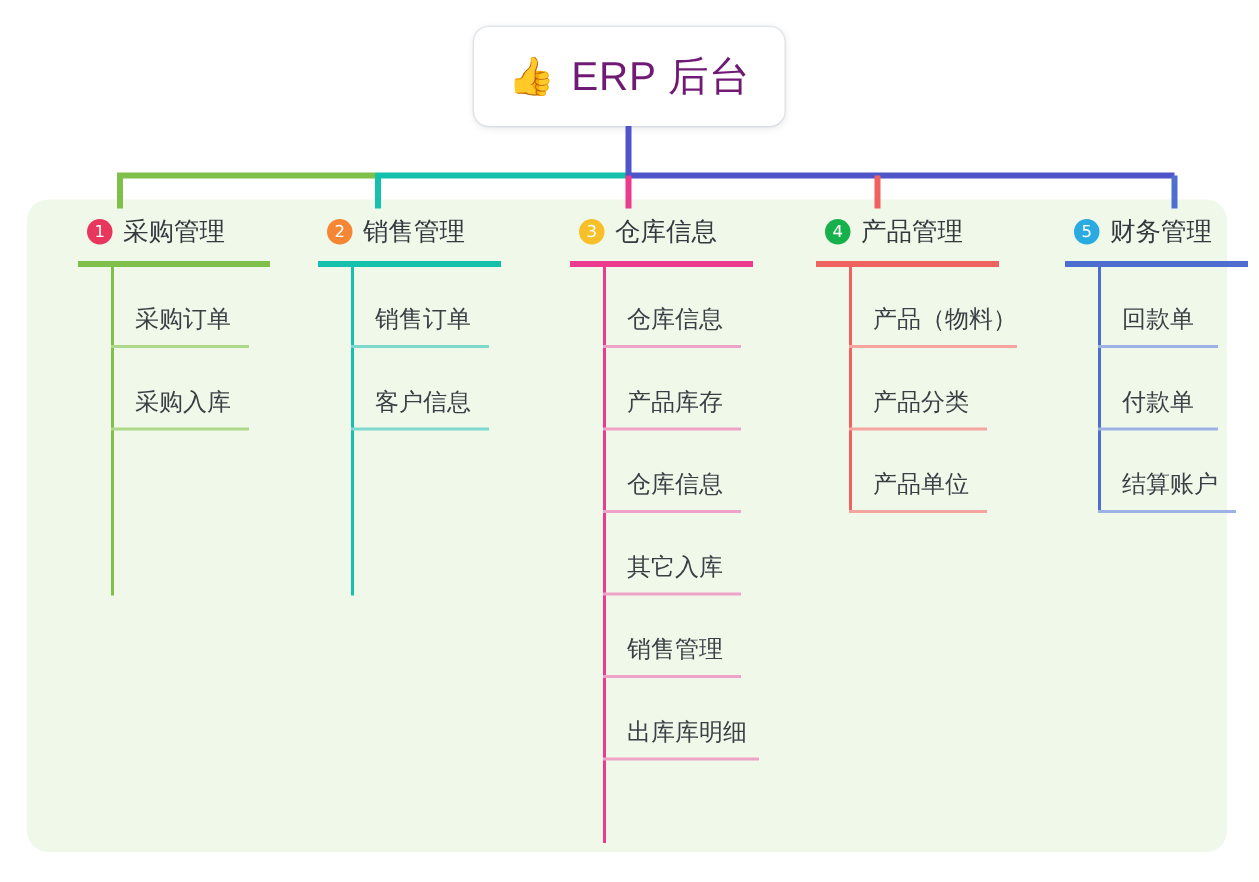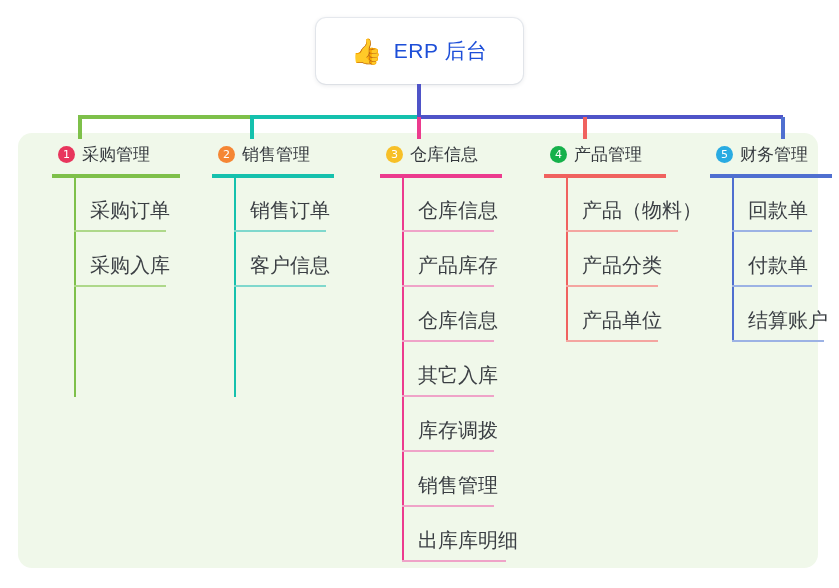--- a/index.html
+++ b/index.html
@@ -40,22 +40,22 @@
     display: flex;
     align-items: center;
     gap: 11px;
   }
   #thumbs-up {
     font-size: 25px;
     line-height: 1;
     display: block;
   }
   #root-title {
-    font-size: 21px;
-    color: #1d4ed8;
+    font-size: 27px;
+    color: #701a75;
     letter-spacing: 0.5px;
     white-space: nowrap;
   }
 
   
   #root-drop {
     position: absolute;
     left: 417px;
     top: 84px;
     width: 4px;
@@ -140,21 +140,21 @@
   }
   .leaf {
     position: relative;
     height: 55px;
     box-sizing: border-box;
   }
   .leaf-label {
     position: absolute;
     left: 16px;
     bottom: 8px;
-    font-size: 20px;
+    font-size: 16px;
     color: #3b3f44;
     white-space: nowrap;
   }
   .leaf-underline {
     position: absolute;
     left: 0;
     bottom: 0;
     height: 2px;
     width: 92px;
   }
@@ -241,24 +241,20 @@
           </div>
           <div class="leaf">
             <span class="leaf-label">仓库信息</span>
             <div class="leaf-underline" style="width: 92px; background: rgb(239, 163, 200);"></div>
           </div>
           <div class="leaf">
             <span class="leaf-label">其它入库</span>
             <div class="leaf-underline" style="width: 92px; background: rgb(239, 163, 200);"></div>
           </div>
           <div class="leaf">
-            <span class="leaf-label">库存调拨</span>
-            <div class="leaf-underline" style="width: 92px; background: rgb(239, 163, 200);"></div>
-          </div>
-          <div class="leaf">
             <span class="leaf-label">销售管理</span>
             <div class="leaf-underline" style="width: 92px; background: rgb(239, 163, 200);"></div>
           </div>
           <div class="leaf">
             <span class="leaf-label">出库库明细</span>
             <div class="leaf-underline" style="width: 104px; background: rgb(239, 163, 200);"></div>
           </div>
         </div>
       </div>
       <div class="column" style="left: 528px;">

